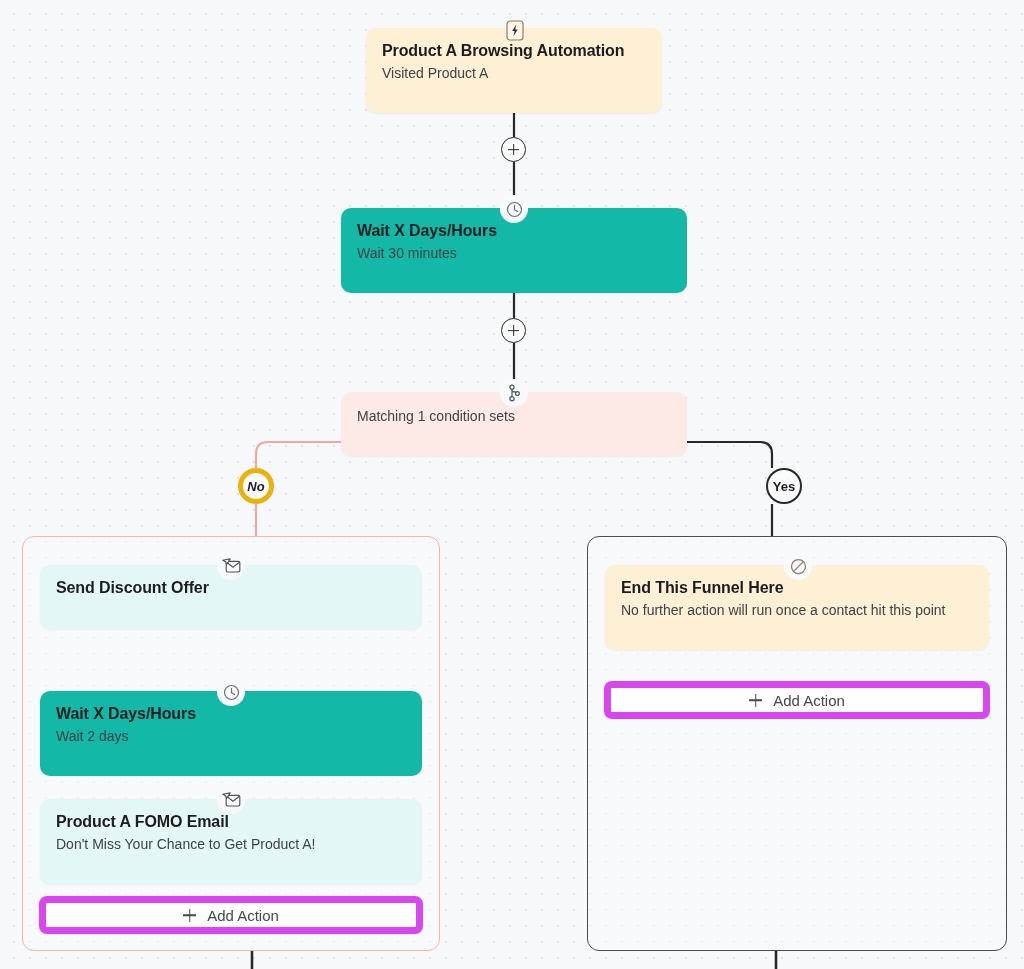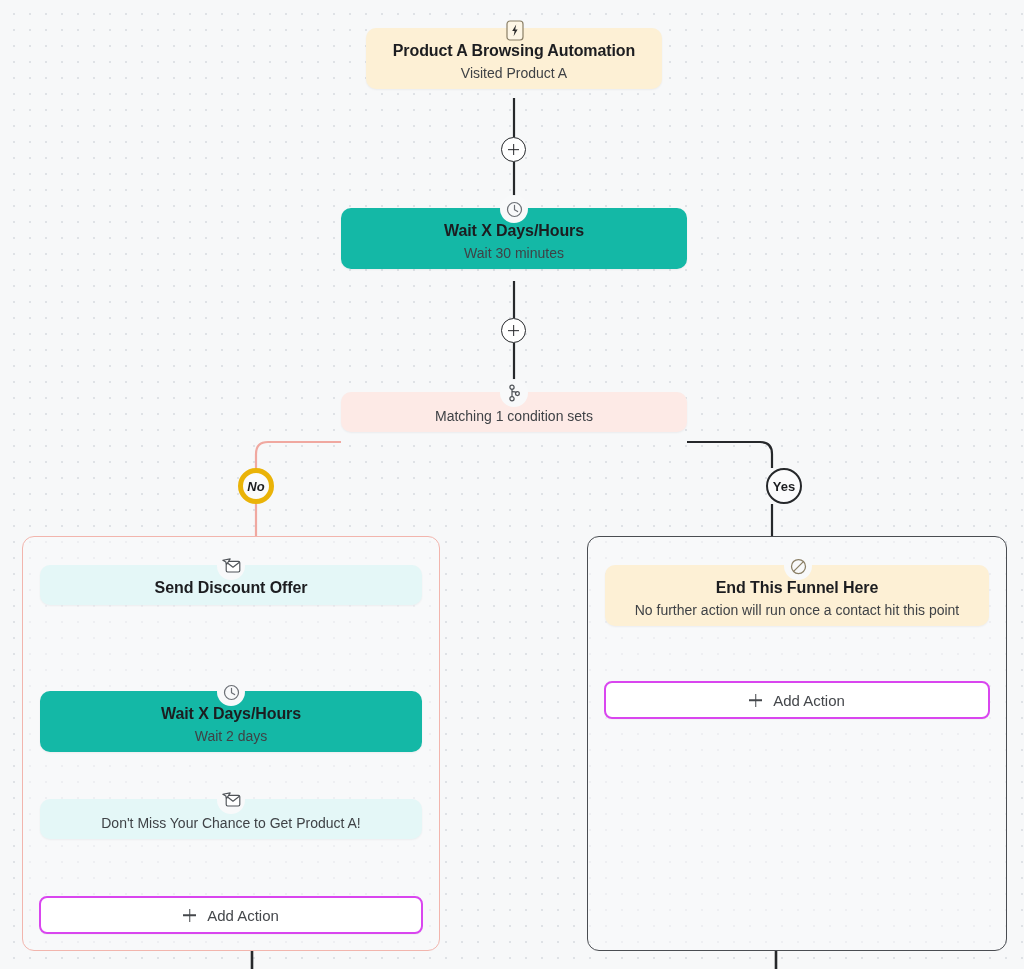--- a/index.html
+++ b/index.html
@@ -34,22 +34,21 @@
     height: 969px;
     pointer-events: none;
     z-index: 1;
   }
 
   
   .node {
     position: absolute;
     z-index: 3;
     border-radius: 10px;
-    text-align: center;
-    padding: 13px 16px 6px;
+    padding: 13px 16px 30px;
     box-shadow: 0 1px 2px rgba(16,24,40,.05);
   }
   .node .title {
     font-size: 16px;
     font-weight: bold;
     color: #1c1d20;
     line-height: 1.3;
     letter-spacing: -0.1px;
   }
   .node .subtitle {
@@ -146,21 +145,21 @@
     background: rgba(250,250,251,.55);
   }
   .branch-box.left  { border: 1.5px solid #f2b5ad; }
   .branch-box.right { border: 1.5px solid #4a4d52; }
 
   
   .add-action {
     position: absolute;
     z-index: 4;
     background: #ffffff;
-    border: 2px solid #d946ef;
+    border: 7px solid #d946ef;
     border-radius: 8px;
     display: flex;
     align-items: center;
     justify-content: center;
     gap: 11px;
     font-size: 15px;
     color: #44474b;
     cursor: pointer;
     box-shadow: 0 1px 1px rgba(16,24,40,.03);
   }
@@ -289,20 +288,21 @@
   </div>
 
   <div class="icon-badge" style="left:217px; top:786px;">
     <svg width="19" height="16" viewBox="0 0 19 16">
       <rect x="4.2" y="3.4" width="13.6" height="10.6" rx="1.4" fill="#ffffff" stroke="#4f5358" stroke-width="1.15"></rect>
       <path d="M4.6 4.2 L11 9.2 L17.4 4.2" fill="none" stroke="#4f5358" stroke-width="1.15" stroke-linejoin="round"></path>
       <path d="M0.8 2.2 L8.2 0.9 L4.6 6.4 L3.9 4.0 Z" fill="#ffffff" stroke="#4f5358" stroke-width="1.1" stroke-linejoin="round"></path>
     </svg>
   </div>
   <div class="node node-email" style="left:40px; top:799px; width:382px;">
+    <div class="title">Product A FOMO Email</div>
     <div class="subtitle">Don't Miss Your Chance to Get Product A!</div>
   </div>
 
   <div class="add-action" style="left:39px; top:896px; width:384px; height:38px;">
     <span class="plus-glyph"></span>
     <span>Add Action</span>
   </div>
 
   <div class="branch-box right" style="left:587px; top:536px; width:420px; height:415px;"></div>
 

